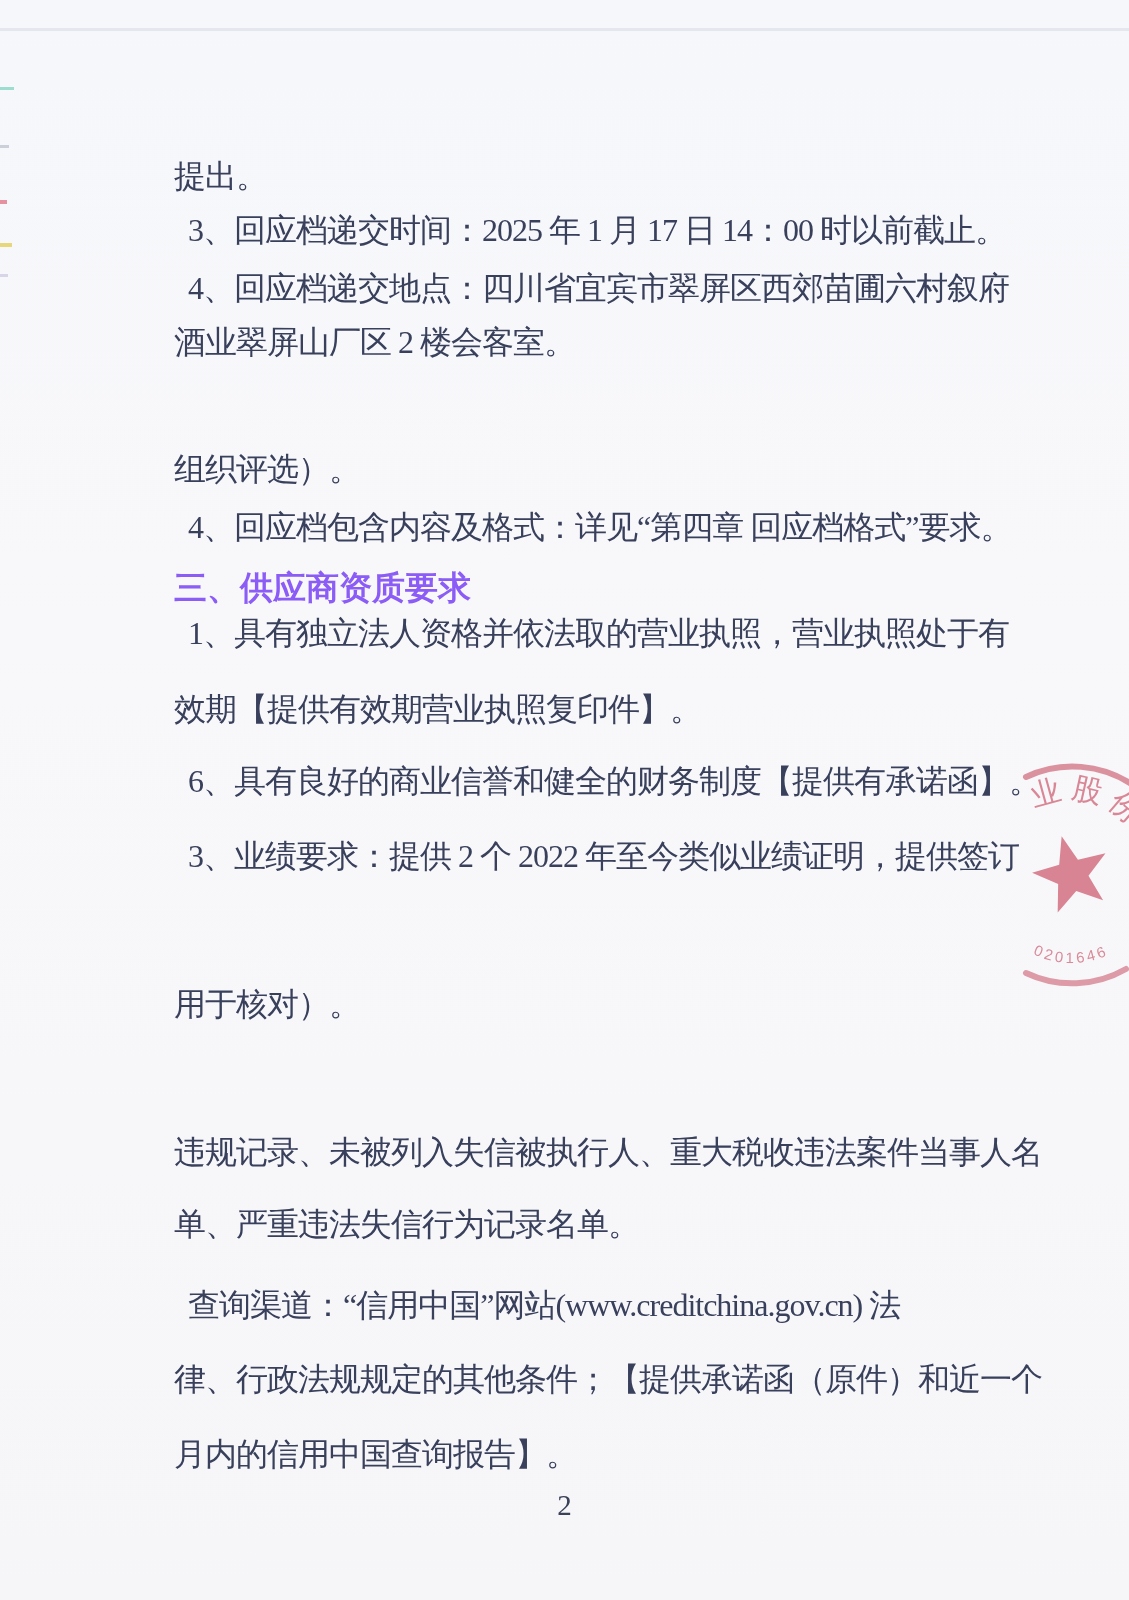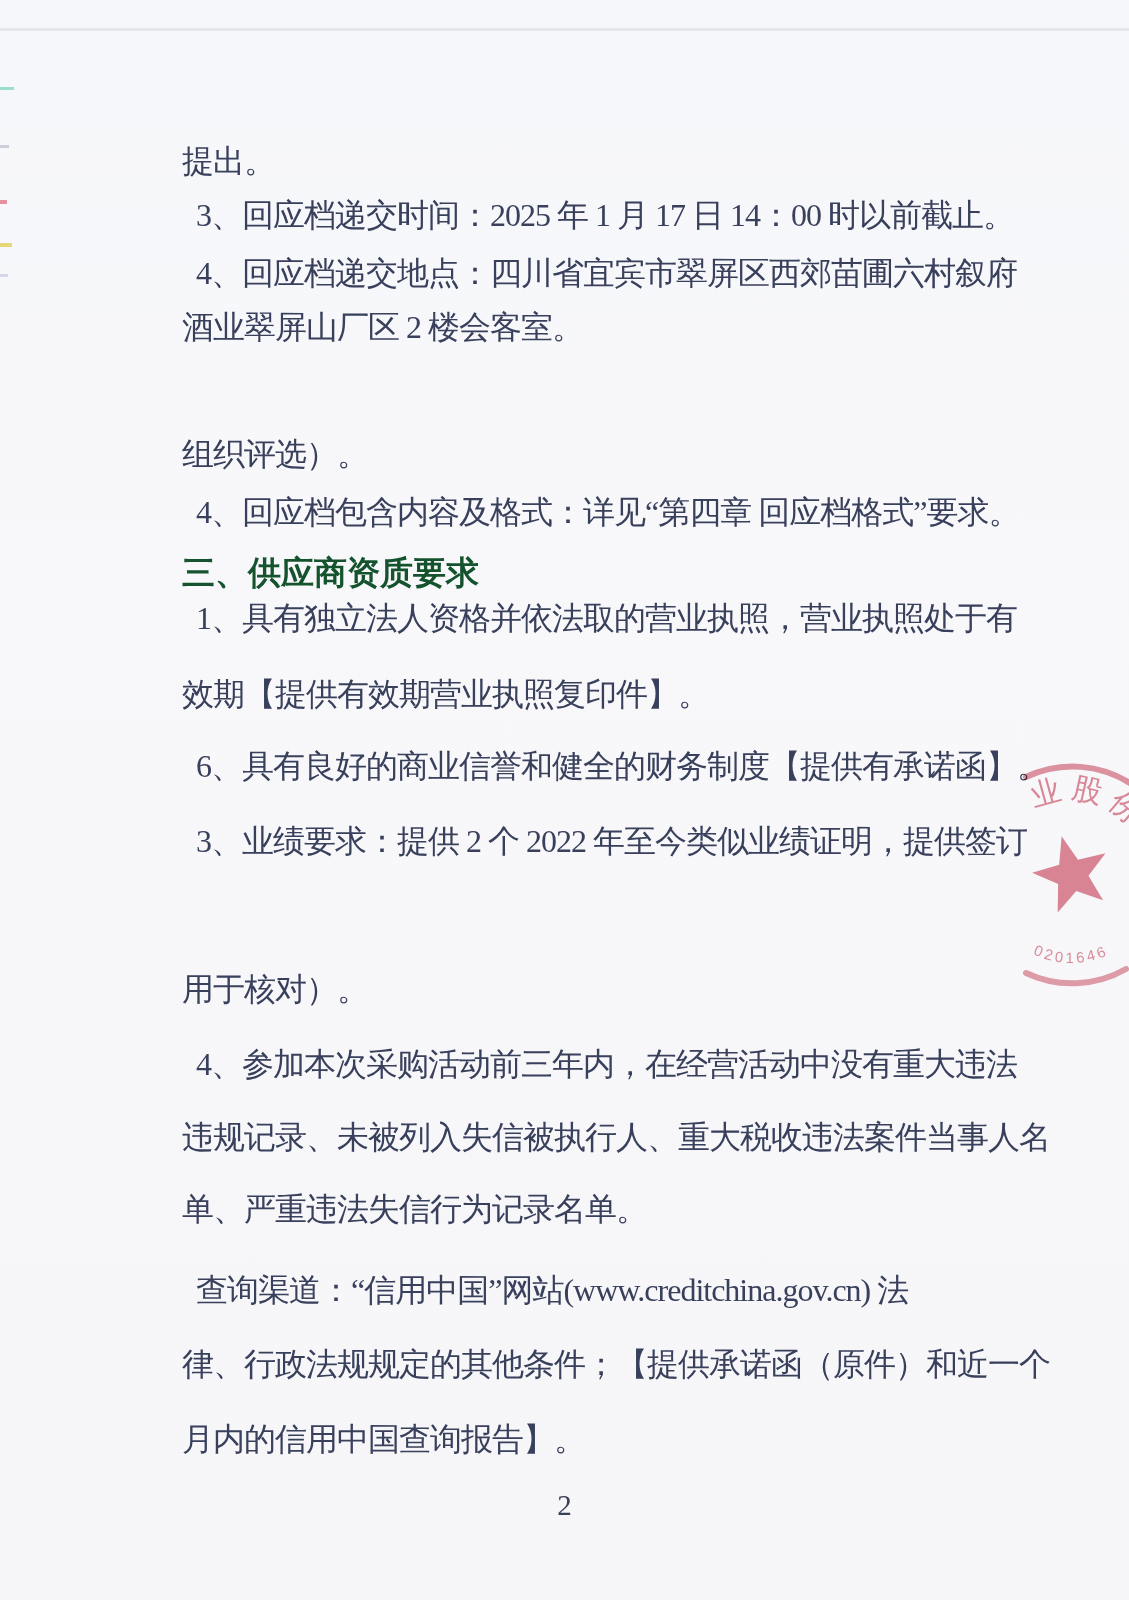--- a/index.html
+++ b/index.html
@@ -10,28 +10,28 @@
     position:relative;overflow:hidden;
     color:#39405c;
   }
   .page{position:absolute;inset:0;}
   
   .paper-tint{
     position:absolute;inset:0;
     background:linear-gradient(180deg,#f6f7fa 0%,#f8f8fb 40%,#f6f6f9 100%);
   }
   .ln{
-    position:absolute;left:182px;
+    position:absolute;left:174px;
     font-size:32px;letter-spacing:-1px;line-height:1.15;
-    white-space:nowrap;color:#39405c;
+    white-space:nowrap;color:#39405c;margin-top:15px;
   }
   .indent{padding-left:14px;}
   .heading{
     font-family:"Liberation Sans","DejaVu Sans",sans-serif;
-    font-weight:700;font-size:33px;color:#14532d;letter-spacing:0;
+    font-weight:700;font-size:33px;color:#8b5cf6;letter-spacing:0;
   }
   .page-number{
     position:absolute;top:1489px;left:0;width:1129px;
     text-align:center;font-size:29px;color:#3a4158;letter-spacing:0;
   }
   .scan-line{
     position:absolute;left:0;top:28px;width:1129px;height:3px;
     background:rgba(185,192,208,0.28);
   }
   .edge-mark{position:absolute;left:0;height:3px;}
@@ -63,21 +63,20 @@
   <div class="ln indent" style="top:255px">4、回应档递交地点：四川省宜宾市翠屏区西郊苗圃六村叙府</div>
   <div class="ln" style="top:309px">酒业翠屏山厂区 2 楼会客室。</div>
   <div class="ln" style="top:436px">组织评选）。</div>
   <div class="ln indent" style="top:494px">4、回应档包含内容及格式：详见“第四章  回应档格式”要求。</div>
   <div class="ln heading" style="top:554px">三、供应商资质要求</div>
   <div class="ln indent" style="top:600px">1、具有独立法人资格并依法取的营业执照，营业执照处于有</div>
   <div class="ln" style="top:676px">效期【提供有效期营业执照复印件】。</div>
   <div class="ln indent" style="top:748px">6、具有良好的商业信誉和健全的财务制度【提供有承诺函】。</div>
   <div class="ln indent" style="top:823px">3、业绩要求：提供 2 个 2022 年至今类似业绩证明，提供签订</div>
   <div class="ln" style="top:971px">用于核对）。</div>
-  <div class="ln indent" style="top:1046px">4、参加本次采购活动前三年内，在经营活动中没有重大违法</div>
   <div class="ln" style="top:1119px">违规记录、未被列入失信被执行人、重大税收违法案件当事人名</div>
   <div class="ln" style="top:1191px">单、严重违法失信行为记录名单。</div>
   <div class="ln indent" style="top:1272px">查询渠道：“信用中国”网站(www.creditchina.gov.cn) 法</div>
   <div class="ln" style="top:1346px">律、行政法规规定的其他条件；【提供承诺函（原件）和近一个</div>
   <div class="ln" style="top:1421px">月内的信用中国查询报告】。</div>
 
   <svg class="seal" width="179" height="310" viewBox="950 720 179 310">
     <g stroke="#cb3f55" fill="none" stroke-linecap="round">
       <path d="M1026 777 A108 108 0 0 1 1180 884" stroke-width="6" opacity="0.55"></path>
       <path d="M1026 973 A108 108 0 0 0 1126 969" stroke-width="6" opacity="0.5"></path>

